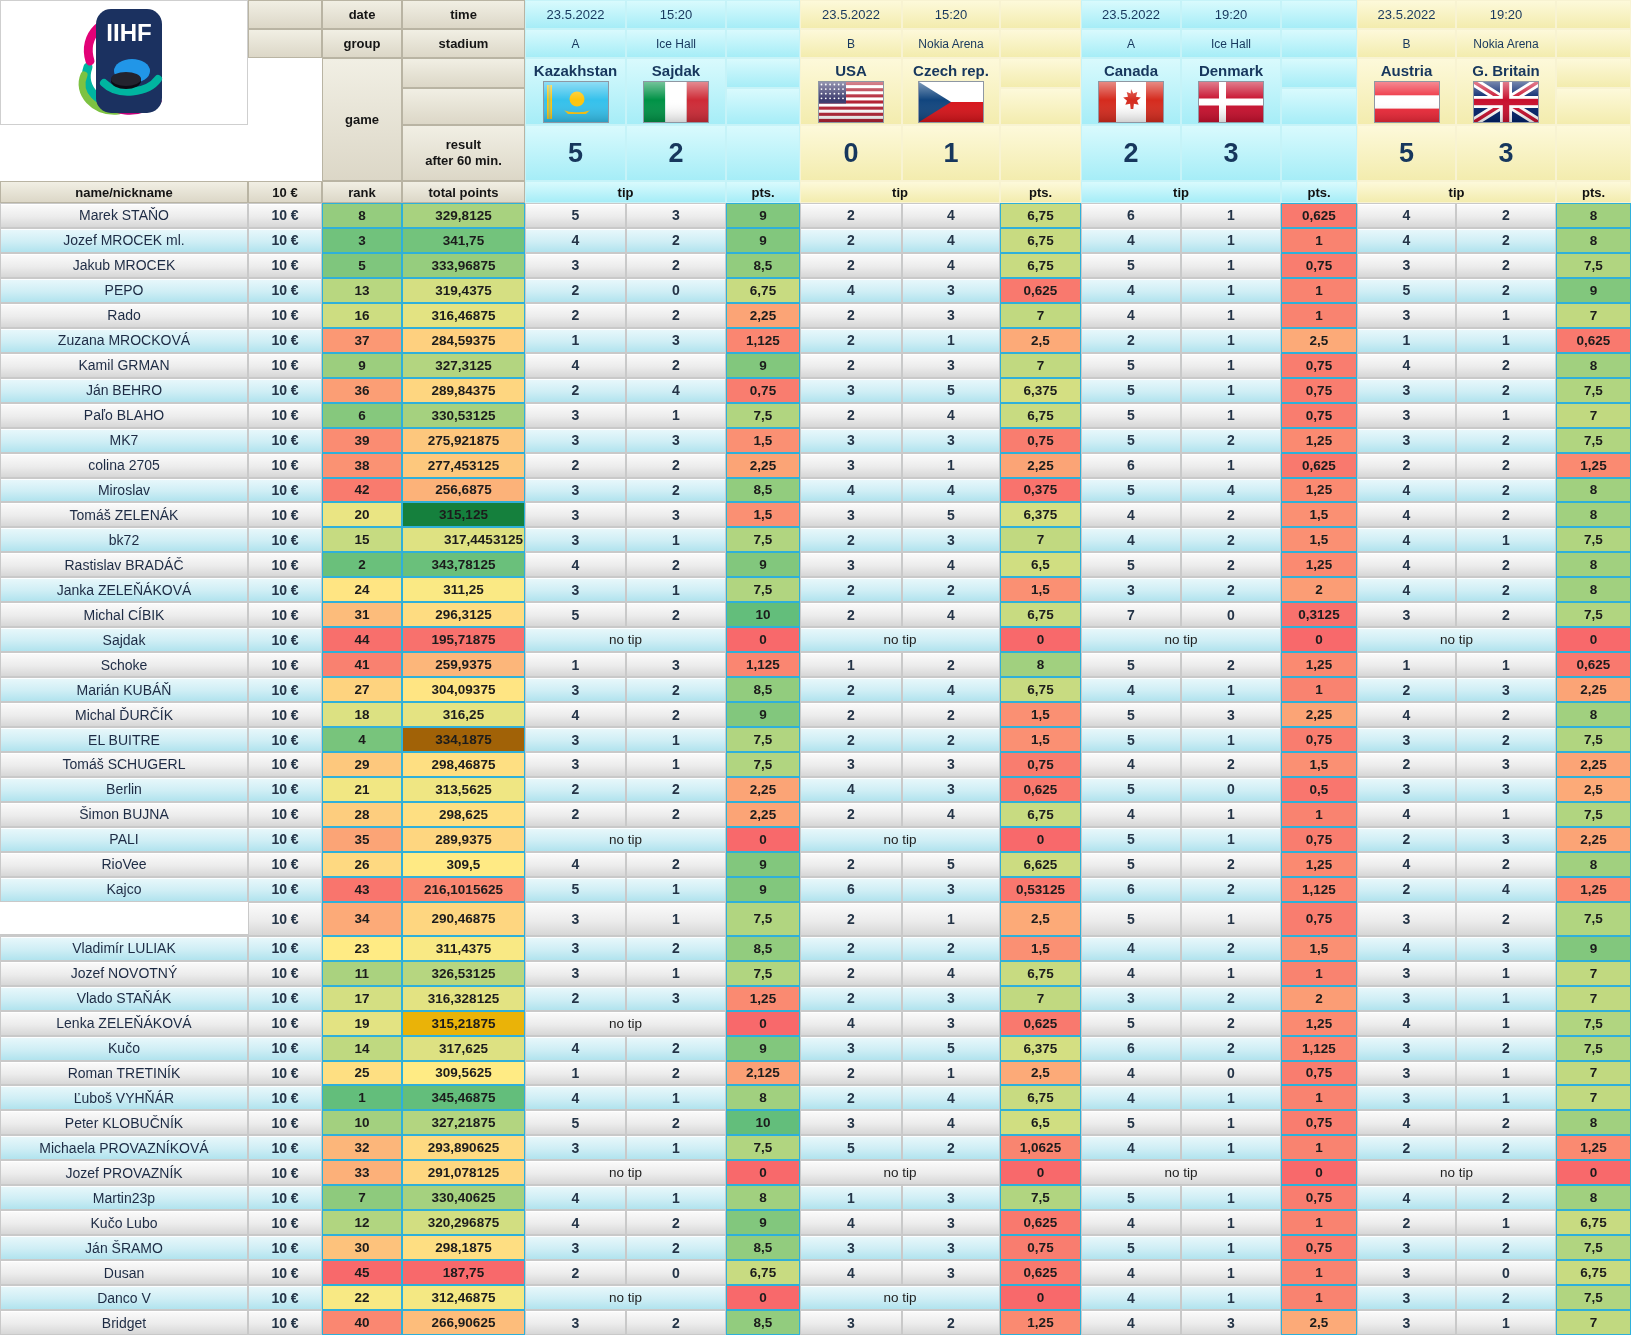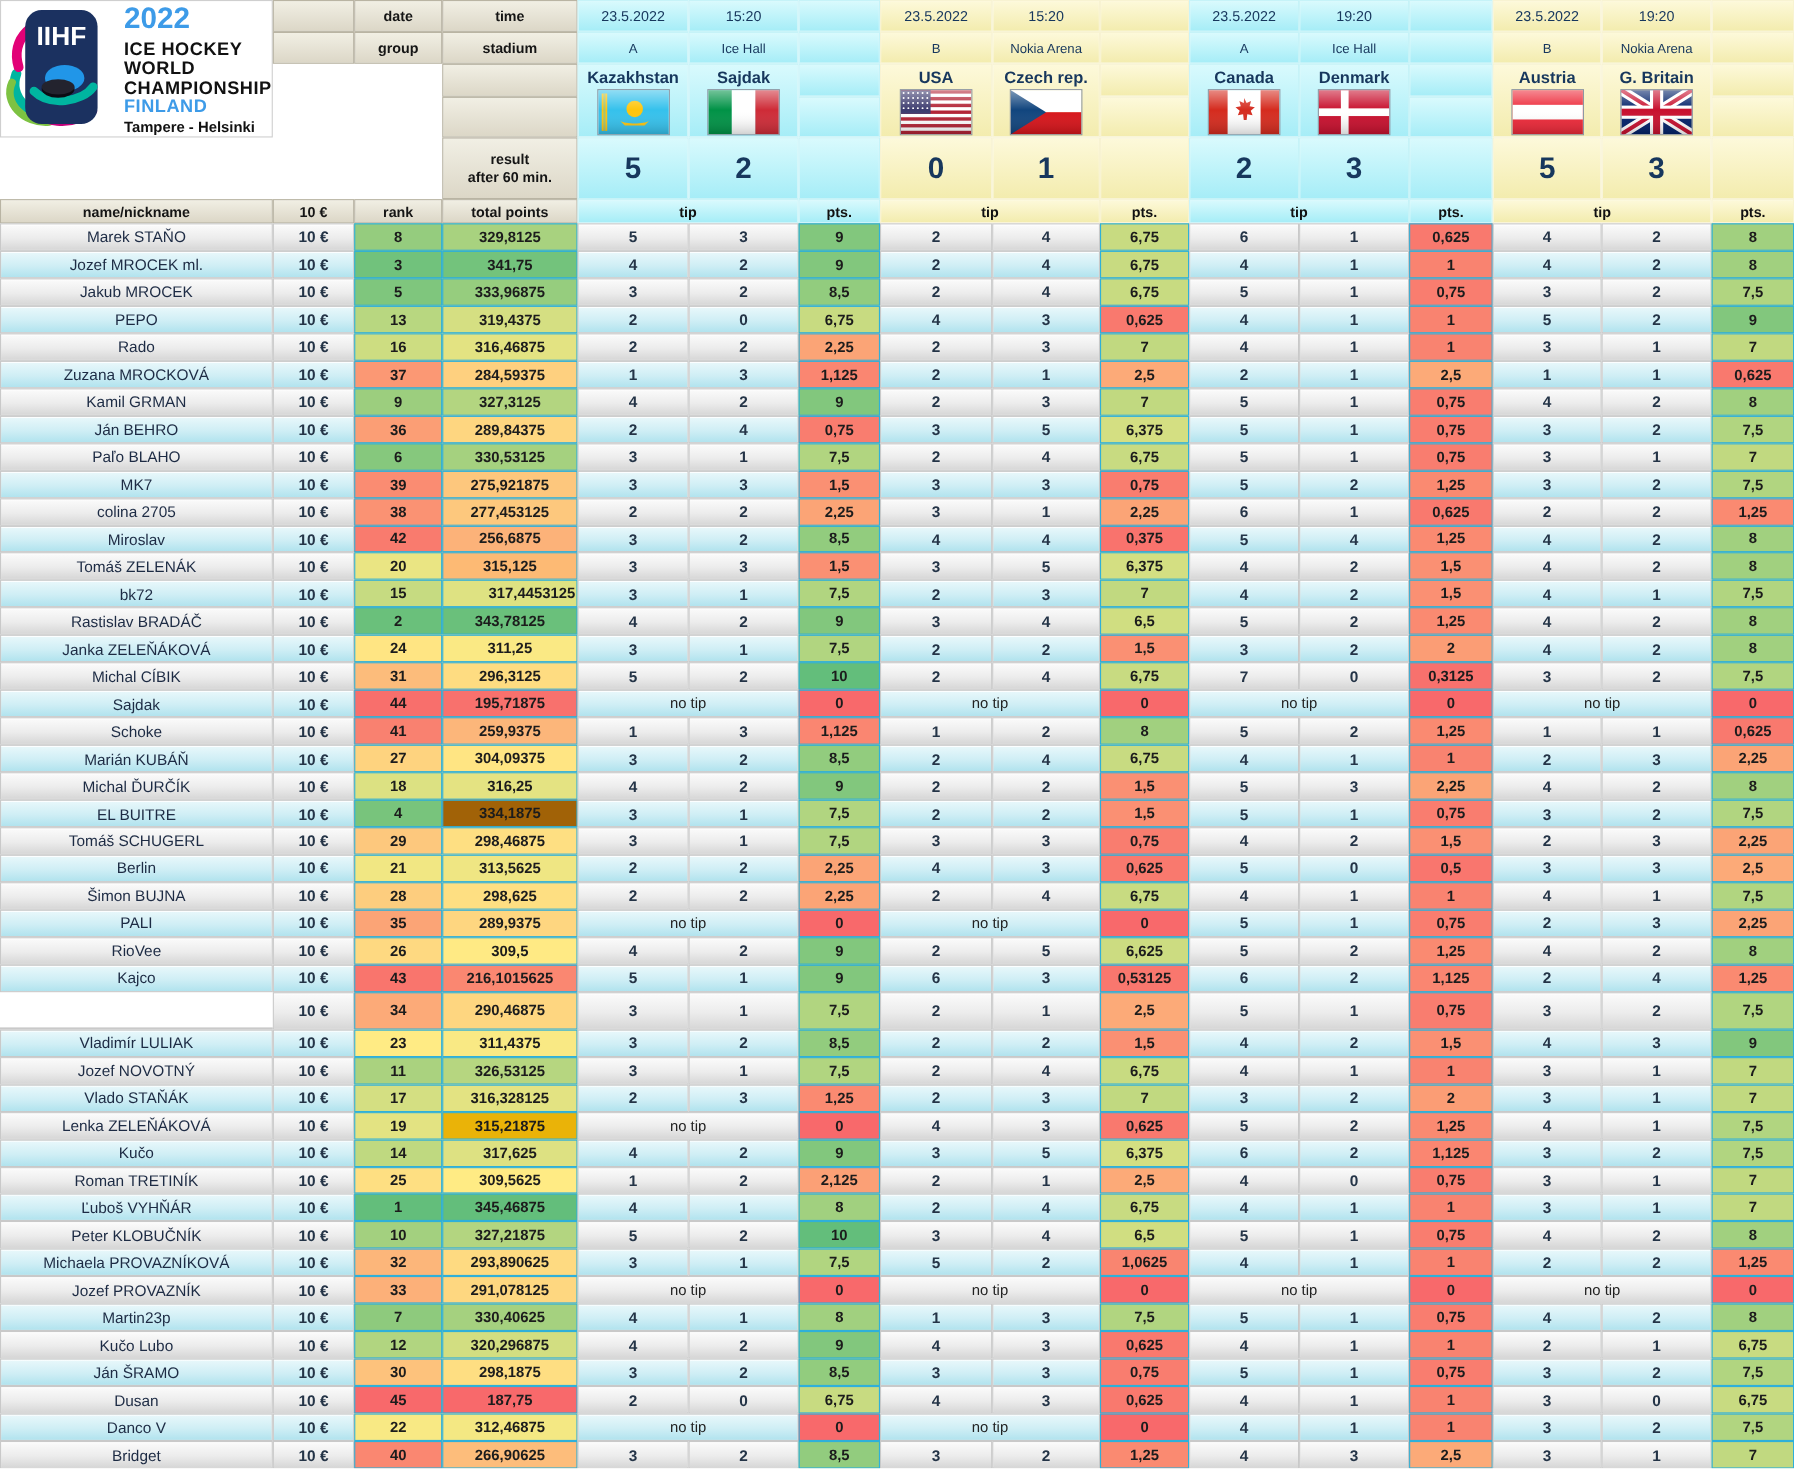--- a/index.html
+++ b/index.html
@@ -51,37 +51,30 @@
       <path d="M10 70 C2 88 20 108 44 106" fill="none" stroke="#7dc242" stroke-width="7" stroke-linecap="round"></path>
       <path d="M16 56 C8 30 30 10 56 14" fill="none" stroke="#e20177" stroke-width="9" stroke-linecap="round"></path>
       <path d="M84 96 C64 112 36 108 26 92" fill="none" stroke="#c4007a" stroke-width="7" stroke-linecap="round"></path>
       <rect x="22" y="4" width="66" height="104" rx="15" fill="#1b3160"></rect>
       <text x="55" y="36" text-anchor="middle" font-family="Liberation Sans, sans-serif" font-weight="bold" font-size="24" fill="#ffffff">IIHF</text>
       <ellipse cx="58" cy="66" rx="18" ry="12" fill="#2196e8"></ellipse>
       <path d="M30 78 C44 92 74 88 84 74" fill="none" stroke="#00b5a0" stroke-width="8" stroke-linecap="round"></path>
       <ellipse cx="52" cy="76" rx="15" ry="8" fill="#0c0c14"></ellipse>
       <ellipse cx="52" cy="74" rx="15" ry="7" fill="#23232e"></ellipse>
     </svg>
-    <div class="logotext">
-      <span class="logo-year">2022</span>
-      <span class="logo-line">ICE HOCKEY</span>
-      <span class="logo-line">WORLD</span>
-      <span class="logo-line">CHAMPIONSHIP</span>
-      <span class="logo-country">FINLAND</span>
-      <span class="logo-cities">Tampere - Helsinki</span>
-    </div>
   </div>
 
 
   <div class="beige" style="grid-column:2;grid-row:1"></div>
   <div class="beige" style="grid-column:2;grid-row:2"></div>
   <div class="beige" style="grid-column:3;grid-row:1">date</div>
   <div class="beige" style="grid-column:3;grid-row:2">group</div>
   <div class="beige" style="grid-column:4;grid-row:1">time</div>
   <div class="beige" style="grid-column:4;grid-row:2">stadium</div>
+  <div class="beige" style="grid-column:3;grid-row:3/6">game</div>
   <div class="beige" style="grid-column:4;grid-row:3"></div>
   <div class="beige" style="grid-column:4;grid-row:4"></div>
   <div class="beige resultlbl" style="grid-column:4;grid-row:5">
     <span>result</span>
     <span>after 60 min.</span>
   </div>
   <div class="beige" style="grid-column:1;grid-row:6">name/nickname</div>
   <div class="beige" style="grid-column:2;grid-row:6">10 €</div>
   <div class="beige" style="grid-column:3;grid-row:6">rank</div>
   <div class="beige" style="grid-column:4;grid-row:6">total points</div>
@@ -489,21 +482,21 @@
     <div class="val" style="grid-area: 18 / 10; background: rgb(249, 115, 109);">0,375</div>
     <div class="stripe1 num" style="grid-area: 18 / 11;">5</div>
     <div class="stripe1 num" style="grid-area: 18 / 12;">4</div>
     <div class="val" style="grid-area: 18 / 13; background: rgb(250, 138, 113);">1,25</div>
     <div class="stripe1 num" style="grid-area: 18 / 14;">4</div>
     <div class="stripe1 num" style="grid-area: 18 / 15;">2</div>
     <div class="val" style="grid-area: 18 / 16; background: rgb(161, 208, 127);">8</div>
     <div class="stripe0 namec" style="grid-area: 19 / 1;">Tomáš ZELENÁK</div>
     <div class="stripe0 num" style="grid-area: 19 / 2;">10 €</div>
     <div class="val" style="grid-area: 19 / 3; background: rgb(234, 229, 131);">20</div>
-    <div class="val" style="grid-area: 19 / 4; background: #fdba74;">315,125</div>
+    <div class="val" style="grid-area: 19 / 4; background: #15803d;">315,125</div>
     <div class="stripe0 num" style="grid-area: 19 / 5;">3</div>
     <div class="stripe0 num" style="grid-area: 19 / 6;">3</div>
     <div class="val" style="grid-area: 19 / 7; background: rgb(250, 144, 115);">1,5</div>
     <div class="stripe0 num" style="grid-area: 19 / 8;">3</div>
     <div class="stripe0 num" style="grid-area: 19 / 9;">5</div>
     <div class="val" style="grid-area: 19 / 10; background: rgb(212, 223, 130);">6,375</div>
     <div class="stripe0 num" style="grid-area: 19 / 11;">4</div>
     <div class="stripe0 num" style="grid-area: 19 / 12;">2</div>
     <div class="val" style="grid-area: 19 / 13; background: rgb(250, 144, 115);">1,5</div>
     <div class="stripe0 num" style="grid-area: 19 / 14;">4</div>

